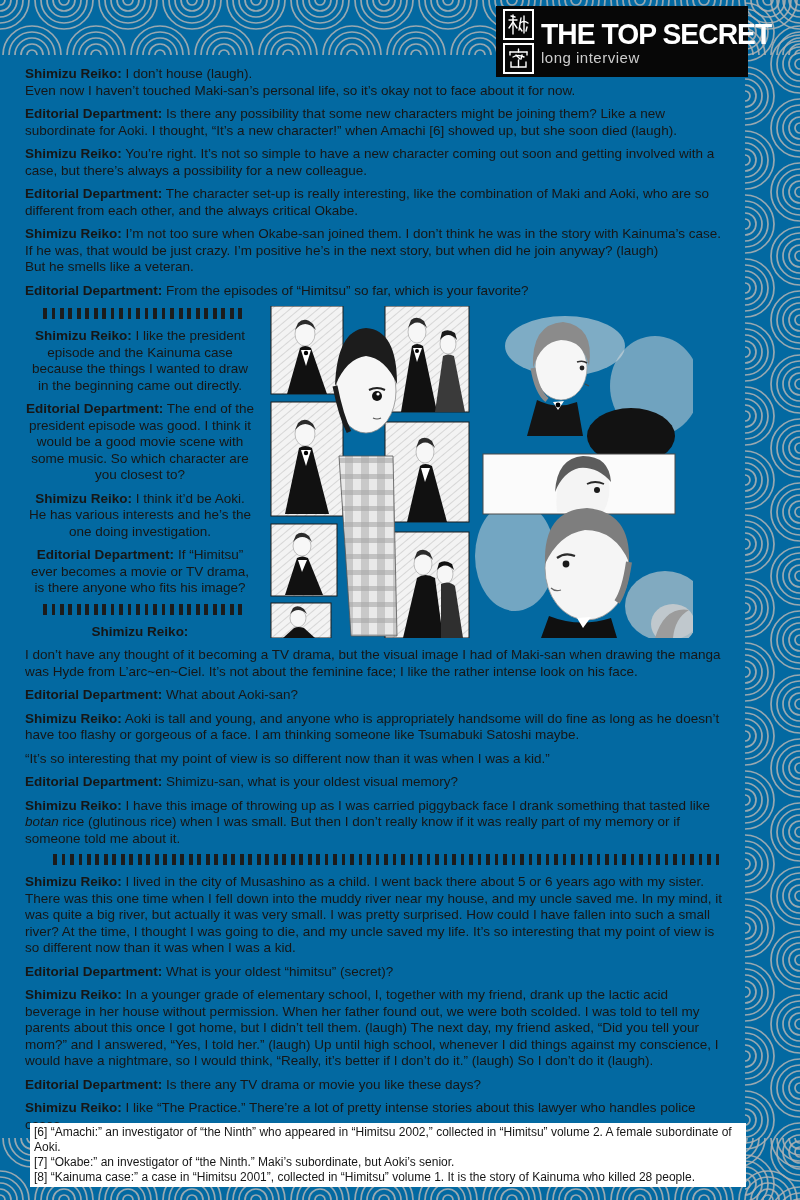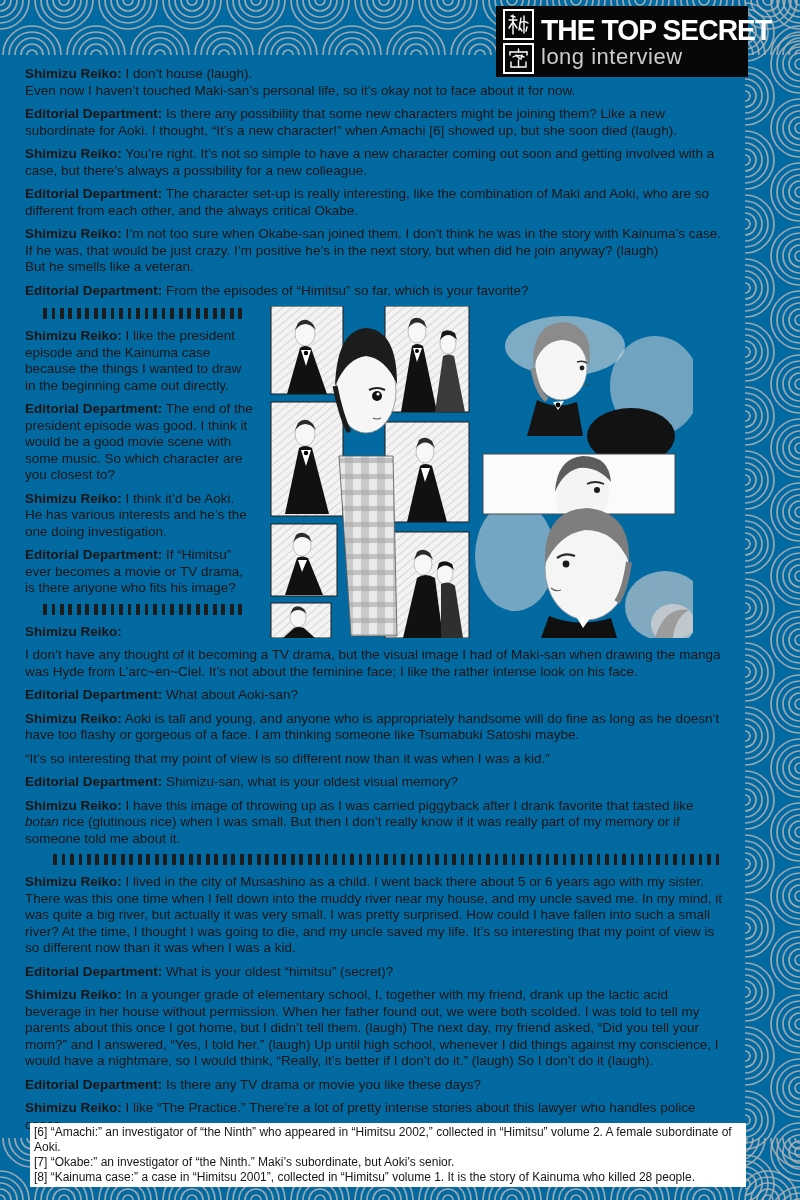--- a/index.html
+++ b/index.html
@@ -14,30 +14,30 @@
   
   .titlebox{position:absolute;left:496px;top:6px;width:252px;height:71px;background:#070707;
             display:flex;align-items:center;padding:0 0 0 7px;box-sizing:border-box;}
   .kanji-col{display:flex;flex-direction:column;gap:3px;}
   .kanji{width:27px;height:27px;border:2px solid #fff;background:#070707;display:flex;
          align-items:center;justify-content:center;}
   .kanji svg{display:block;}
   .title-col{margin-left:7px;line-height:1;}
   .title-main{color:#fff;font-weight:bold;font-size:30px;letter-spacing:-1px;
               transform:scaleX(0.94);transform-origin:left;white-space:nowrap;}
-  .title-sub{color:#cdcdcd;font-size:22px;margin-top:1px;letter-spacing:0.5px;}
+  .title-sub{color:#cdcdcd;font-size:15px;margin-top:1px;letter-spacing:0.5px;}
   
   .content{position:absolute;left:25px;top:66px;width:700px;font-size:13.5px;line-height:16.5px;}
   .content p{margin:0 0 7px 0;}
   .spk{font-weight:bold;}
   .pullquote{font-weight:normal;}
   .divider{height:11px;margin:2px 0 9px 18px;width:202px;
            background:repeating-linear-gradient(90deg,#1c1c1c 0 3.5px,transparent 3.5px 8.5px);}
   .divider.full{width:668px;margin-left:28px;}
-  .cols{display:flex;align-items:flex-start;}
+  .cols{display:flex;align-items:flex-start;text-align:center;}
   .leftcol{width:238px;flex:none;box-sizing:border-box;padding-right:8px;}
   .collage{flex:none;width:428px;height:332px;margin-left:2px;}
   .em{font-style:italic;}
   
   .footnotes{position:absolute;left:30px;bottom:13px;width:716px;background:#fff;
              font-size:12px;line-height:15px;padding:2px 4px;box-sizing:border-box;}
 </style>
 </head>
 <body>
 
@@ -309,21 +309,21 @@
     <p><span>I don’t have any thought of it becoming a TV drama, but the visual image I had of Maki-san when drawing the manga was Hyde from L’arc~en~Ciel. It’s not about the feminine face; I like the rather intense look on his face.</span><br></p>
 
     <p><span class="spk">Editorial Department:</span> <span>What about Aoki-san?</span></p>
 
     <p><span class="spk">Shimizu Reiko:</span> <span>Aoki is tall and young, and anyone who is appropriately handsome will do fine as long as he doesn’t have too flashy or gorgeous of a face. I am thinking someone like Tsumabuki Satoshi maybe.</span></p>
 
     <p class="pullquote">“It’s so interesting that my point of view is so different now than it was when I was a kid.”</p>
 
     <p><span class="spk">Editorial Department:</span> <span>Shimizu-san, what is your oldest visual memory?</span></p>
 
-    <p><span class="spk">Shimizu Reiko:</span> <span>I have this image of throwing up as I was carried piggyback after I drank favorite that tasted like </span><span class="em">botan</span><span> rice (glutinous rice) when I was small. But then I don’t really know if it was really part of my memory or if someone told me about it.</span></p>
+    <p><span class="spk">Shimizu Reiko:</span> <span>I have this image of throwing up as I was carried piggyback face I drank something that tasted like </span><span class="em">botan</span><span> rice (glutinous rice) when I was small. But then I don’t really know if it was really part of my memory or if someone told me about it.</span></p>
 
     <div class="divider full"></div>
 
     <p><span class="spk">Shimizu Reiko:</span> <span>I lived in the city of Musashino as a child. I went back there about 5 or 6 years ago with my sister. There was this one time when I fell down into the muddy river near my house, and my uncle saved me. In my mind, it was quite a big river, but actually it was very small. I was pretty surprised. How could I have fallen into such a small river? At the time, I thought I was going to die, and my uncle saved my life. It’s so interesting that my point of view is so different now than it was when I was a kid.</span></p>
 
     <p><span class="spk">Editorial Department:</span> <span>What is your oldest “himitsu” (secret)?</span></p>
 
     <p><span class="spk">Shimizu Reiko:</span> <span>In a younger grade of elementary school, I, together with my friend, drank up the lactic acid beverage in her house without permission. When her father found out, we were both scolded. I was told to tell my parents about this once I got home, but I didn’t tell them. (laugh) The next day, my friend asked, “Did you tell your mom?” and I answered, “Yes, I told her.” (laugh) Up until high school, whenever I did things against my conscience, I would have a nightmare, so I would think, “Really, it’s better if I don’t do it.” (laugh) So I don’t do it (laugh).</span></p>
 
     <p><span class="spk">Editorial Department:</span> <span>Is there any TV drama or movie you like these days?</span></p>

